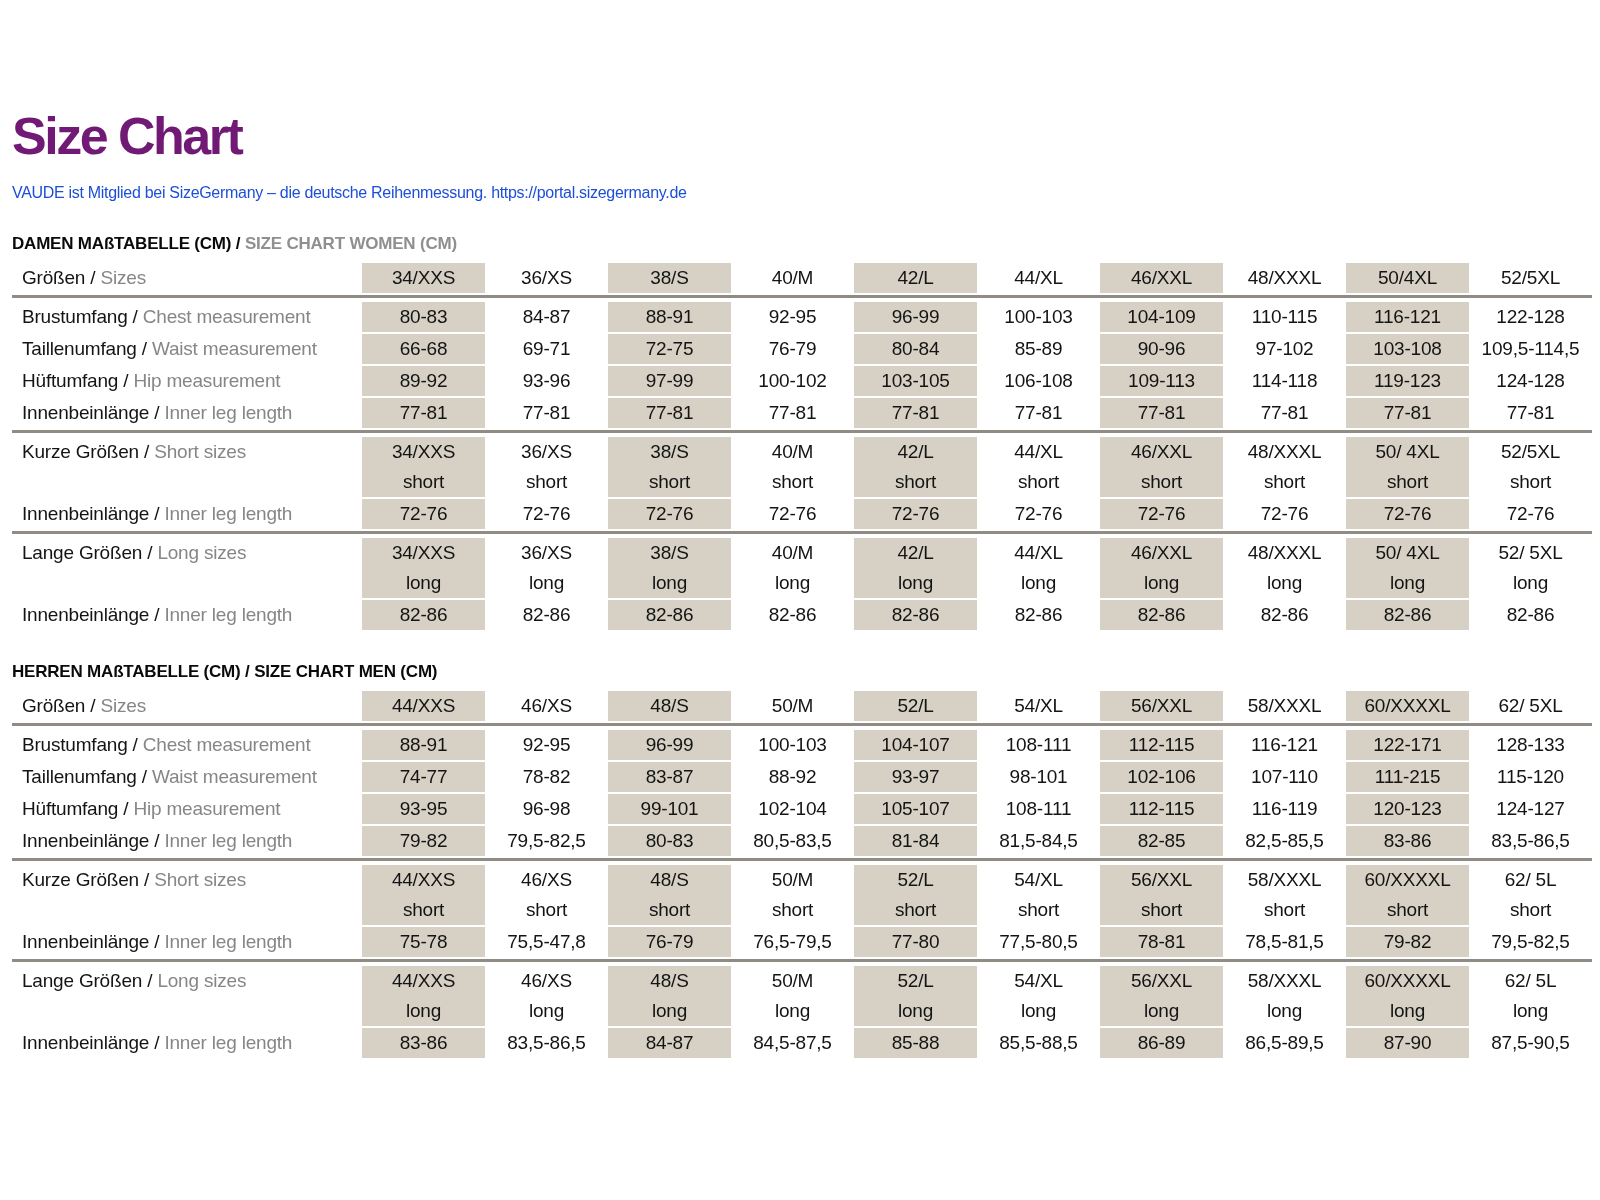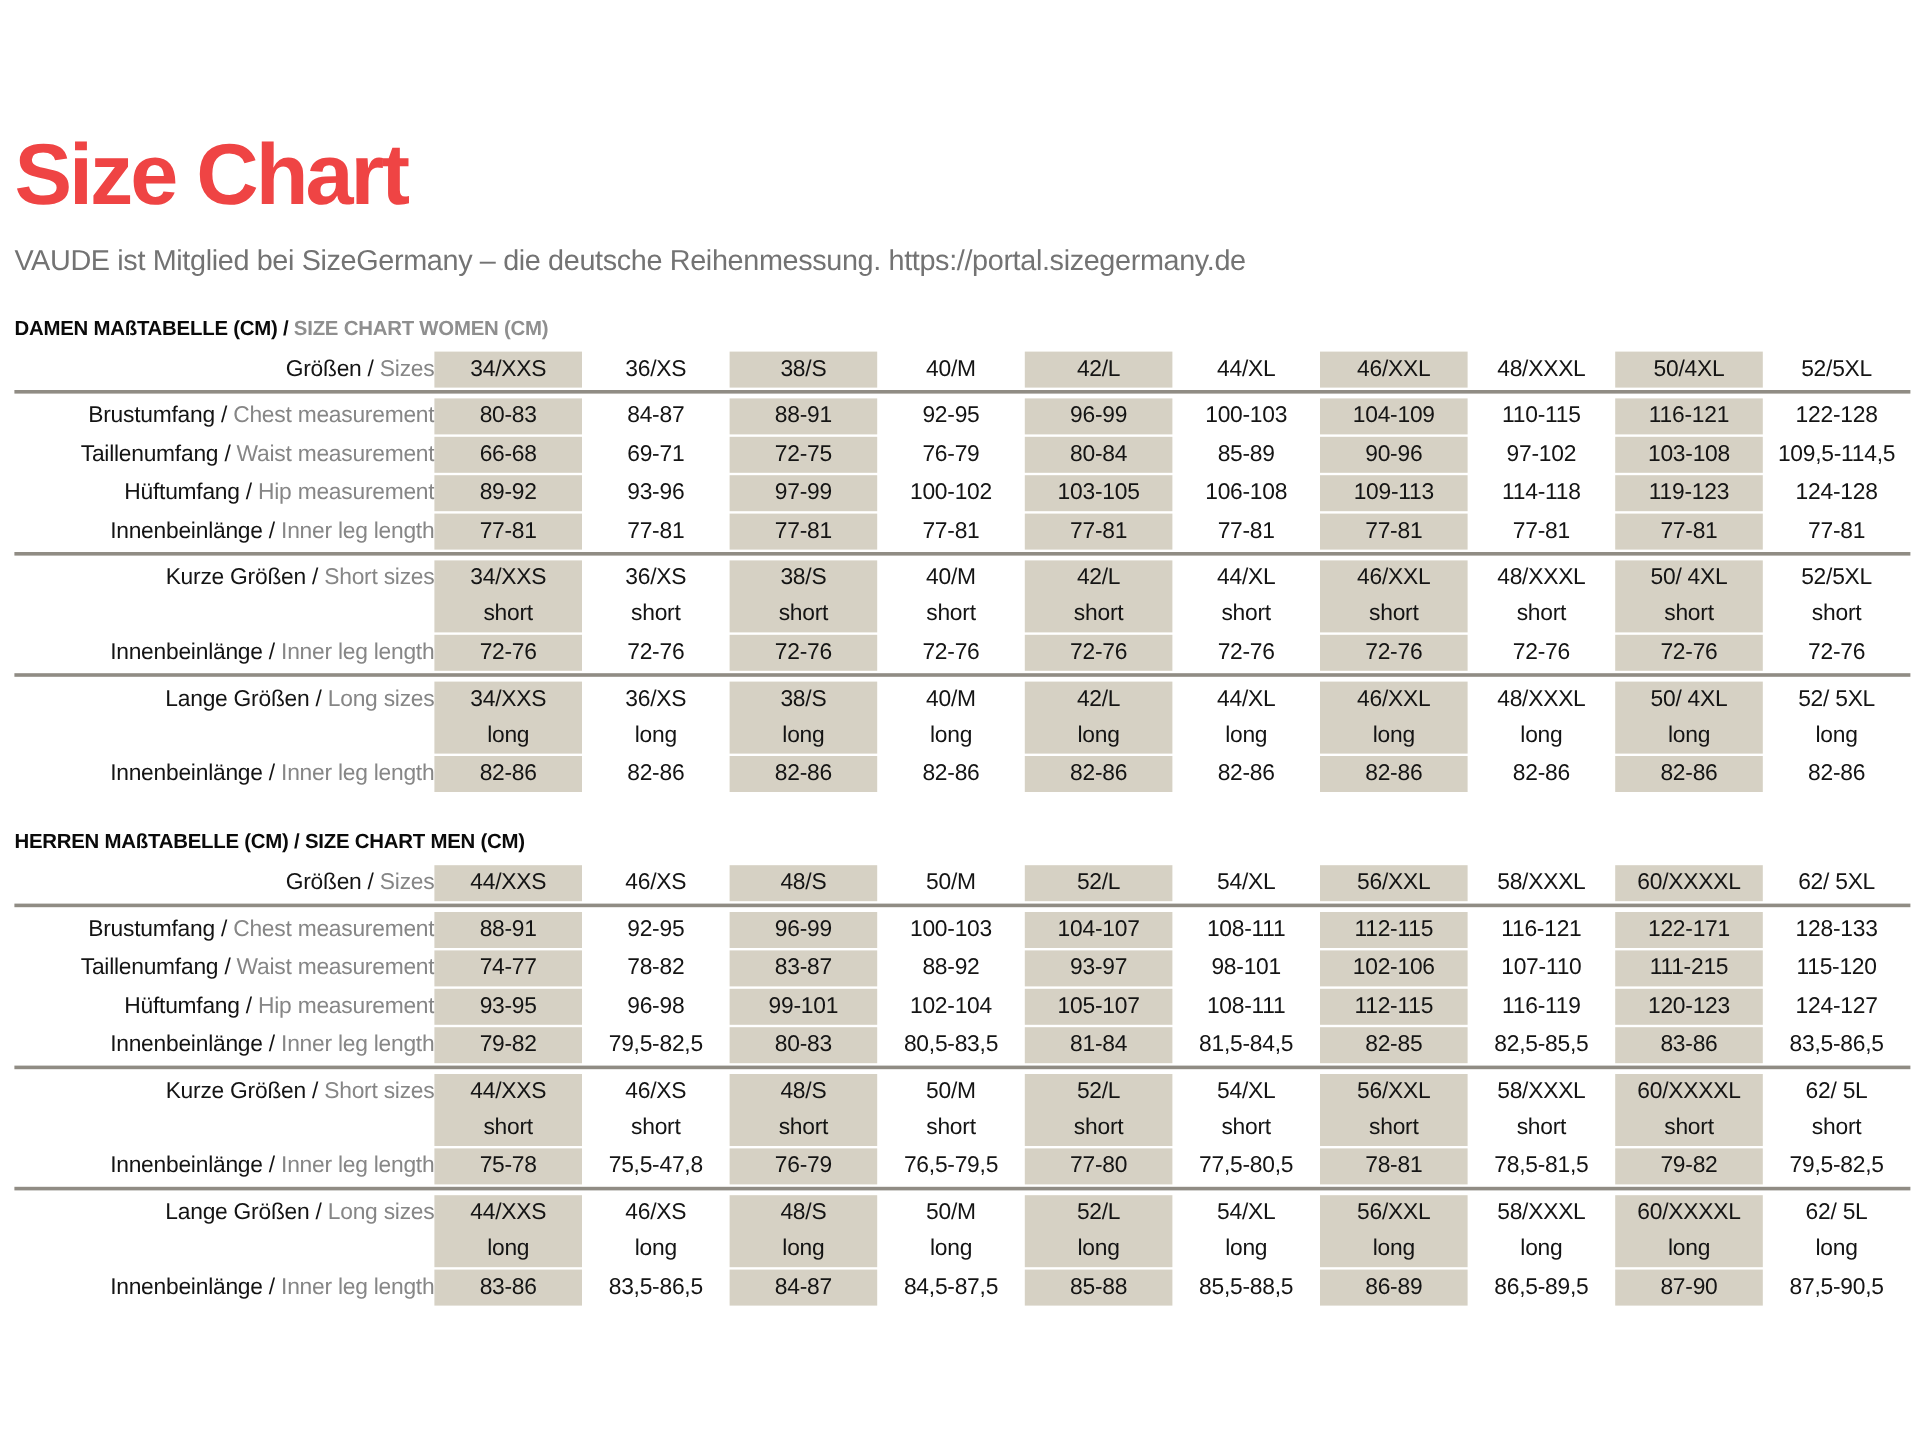--- a/index.html
+++ b/index.html
@@ -3,40 +3,40 @@
 <meta charset="utf-8">
 <style>
   html, body { margin:0; padding:0; background:#ffffff; }
   body {
     width:1600px; height:1200px; overflow:hidden;
     font-family:"Liberation Sans", sans-serif; color:#121212;
   }
   .page { padding:110px 8px 0 12px; }
 
   h1.title {
-    margin:0; font-size:72px; line-height:1; font-weight:800;
-    letter-spacing:-2.5px; color:#ef4444; font-stretch:condensed;
+    margin:0; font-size:52px; line-height:1; font-weight:800;
+    letter-spacing:-2.5px; color:#701a75; font-stretch:condensed;
   }
   p.subtitle {
-    margin:22px 0 0 0; font-size:24px; letter-spacing:-0.3px; color:#737373;
+    margin:22px 0 0 0; font-size:16px; letter-spacing:-0.3px; color:#1d4ed8;
   }
 
   h2.section {
     margin:32px 0 9px 0; font-size:17px; font-weight:bold;
     letter-spacing:-0.2px; color:#0a0a0a;
   }
   h2.section .muted { color:#8f8f8f; }
 
   .stable { width:1580px; }
   .trow {
     display:grid; grid-template-columns:350px repeat(10, 123px);
     margin-bottom:2px;
   }
   .cell { font-size:19px; line-height:30px; letter-spacing:-0.2px; }
-  .cell.label { padding-left:10px; text-align:right; white-space:nowrap; color:#141414; }
+  .cell.label { padding-left:10px; text-align:left; white-space:nowrap; color:#141414; }
   .cell.label .en { color:#868686; }
   .cell.val { text-align:center; color:#141414; }
   .cell.shade { background:#d6d1c4; }
   .cell.val div { line-height:30px; }
 
   .divider {
     height:3px; background:#908c84; margin:2px 0 4px 0; width:1580px;
   }
 </style>
 </head>

